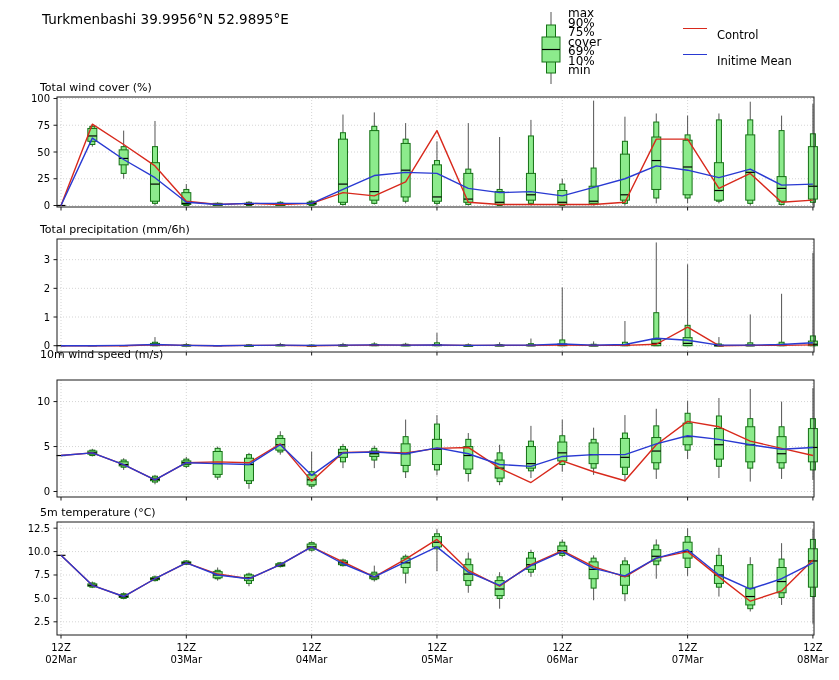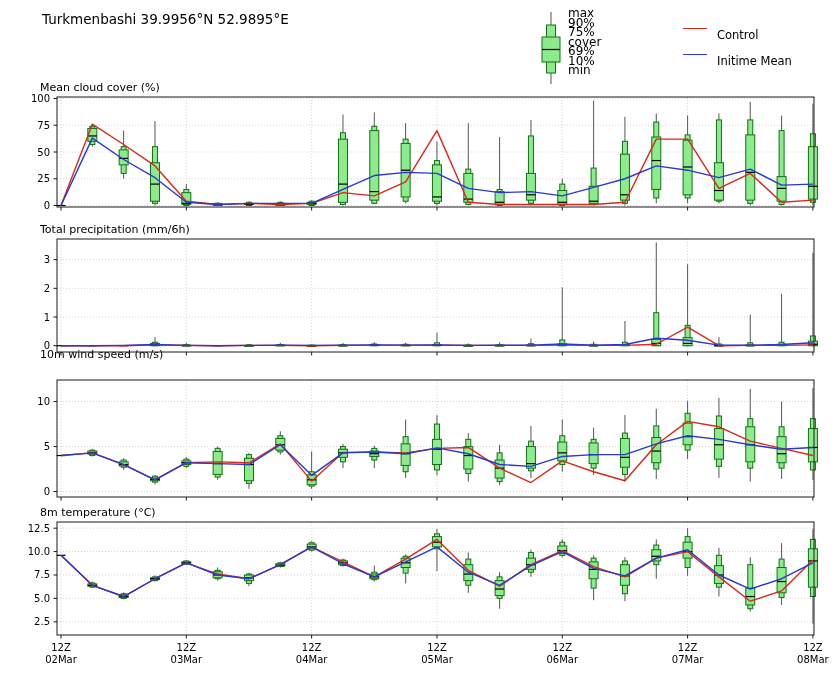--- a/index.html
+++ b/index.html
@@ -62,24 +62,24 @@
   <div class="row">
     <span class="swatch control-swatch"></span>
     <span class="lbl">Control</span>
   </div>
   <div class="row">
     <span class="swatch mean-swatch"></span>
     <span class="lbl">Initime Mean</span>
   </div>
 </div>
 
-<div class="panel-title" style="top:81px">Mean cloud cover (%)</div>
+<div class="panel-title" style="top:81px">Total wind cover (%)</div>
 <div class="panel-title" style="top:223px">Total precipitation (mm/6h)</div>
 <div class="panel-title" style="top:348px">10m wind speed (m/s)</div>
-<div class="panel-title" style="top:506px">8m temperature (°C)</div>
+<div class="panel-title" style="top:506px">5m temperature (°C)</div>
 
 <svg id="plots" width="839" height="680">
     <g>
       <line x1="61" y1="97" x2="61" y2="207" class="grid"></line>
       <line x1="61" y1="207" x2="61" y2="210.5" class="tick"></line>
       <line x1="186.32" y1="97" x2="186.32" y2="207" class="grid"></line>
       <line x1="186.32" y1="207" x2="186.32" y2="210.5" class="tick"></line>
       <line x1="311.64" y1="97" x2="311.64" y2="207" class="grid"></line>
       <line x1="311.64" y1="207" x2="311.64" y2="210.5" class="tick"></line>
       <line x1="436.96" y1="97" x2="436.96" y2="207" class="grid"></line>

